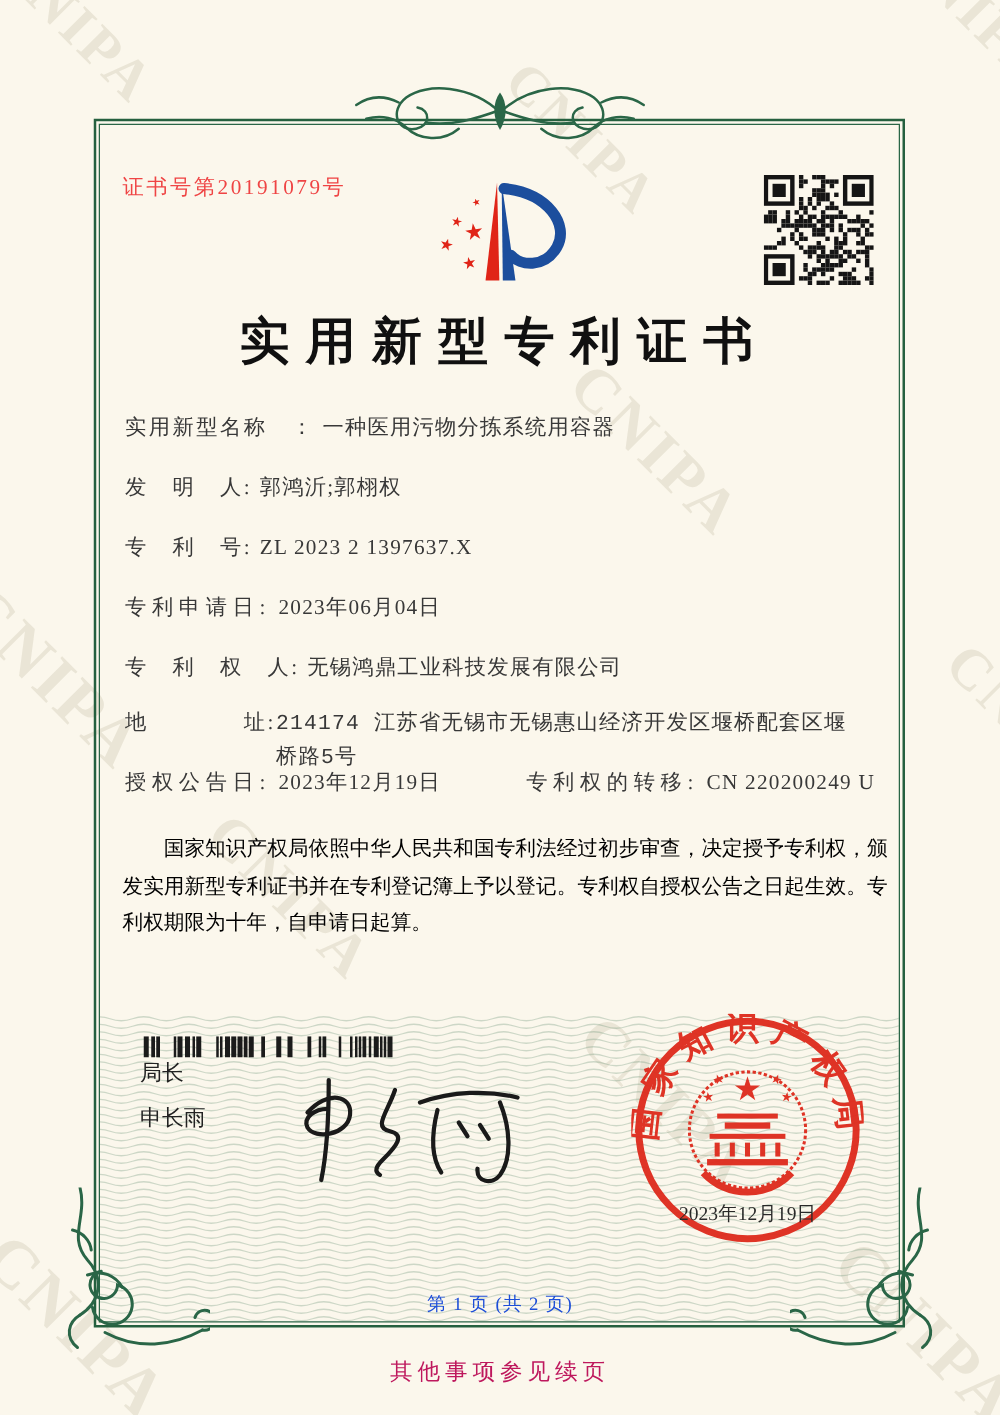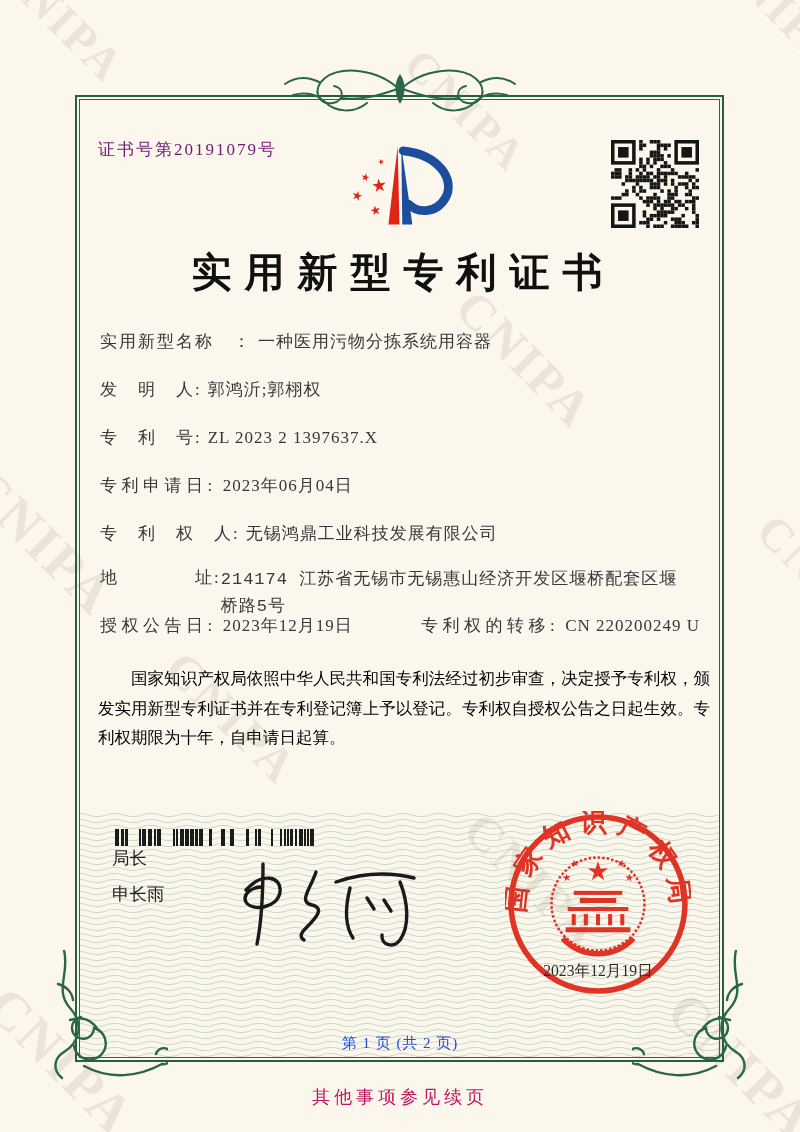--- a/index.html
+++ b/index.html
@@ -11,21 +11,21 @@
       font-family:"Liberation Serif",serif;color:rgba(172,158,128,.20);
       letter-spacing:3px;pointer-events:none;user-select:none;}
   
   .frame{position:absolute;left:75px;top:95px;width:645px;height:963px;
          border:2.5px solid #25603F;z-index:2;}
   .frame::before{content:'';position:absolute;inset:2px;border:1.3px solid #2A6647;}
   #waves{position:absolute;left:3px;right:3px;bottom:3px;height:246px;z-index:0;}
   
   .orn{position:absolute;z-index:3;}
   
-  .certno{left:98px;top:138px;font-size:17px;letter-spacing:2px;color:#701a75;z-index:4;}
+  .certno{left:98px;top:138px;font-size:17px;letter-spacing:2px;color:#ef4444;z-index:4;}
   .logo{left:336px;top:129px;width:138px;height:108px;z-index:4;}
   .qr{left:611px;top:140px;width:88px;height:88px;z-index:4;}
   .title{left:0;top:245px;width:794px;text-align:center;font-size:40px;font-weight:700;
          letter-spacing:13px;text-indent:13px;color:#101010;z-index:4;}
   .rows{left:100px;top:330px;width:610px;z-index:4;font-size:17px;color:#383838;}
   .row{position:absolute;left:0;white-space:nowrap;}
   .row .lab{letter-spacing:2px;text-align:right;}
   .row.sp .lab{letter-spacing:4.5px;}
   .row .val{margin-left:6px;letter-spacing:1px;}
   .addr-val{display:inline-block;vertical-align:top;white-space:normal;width:468px;

